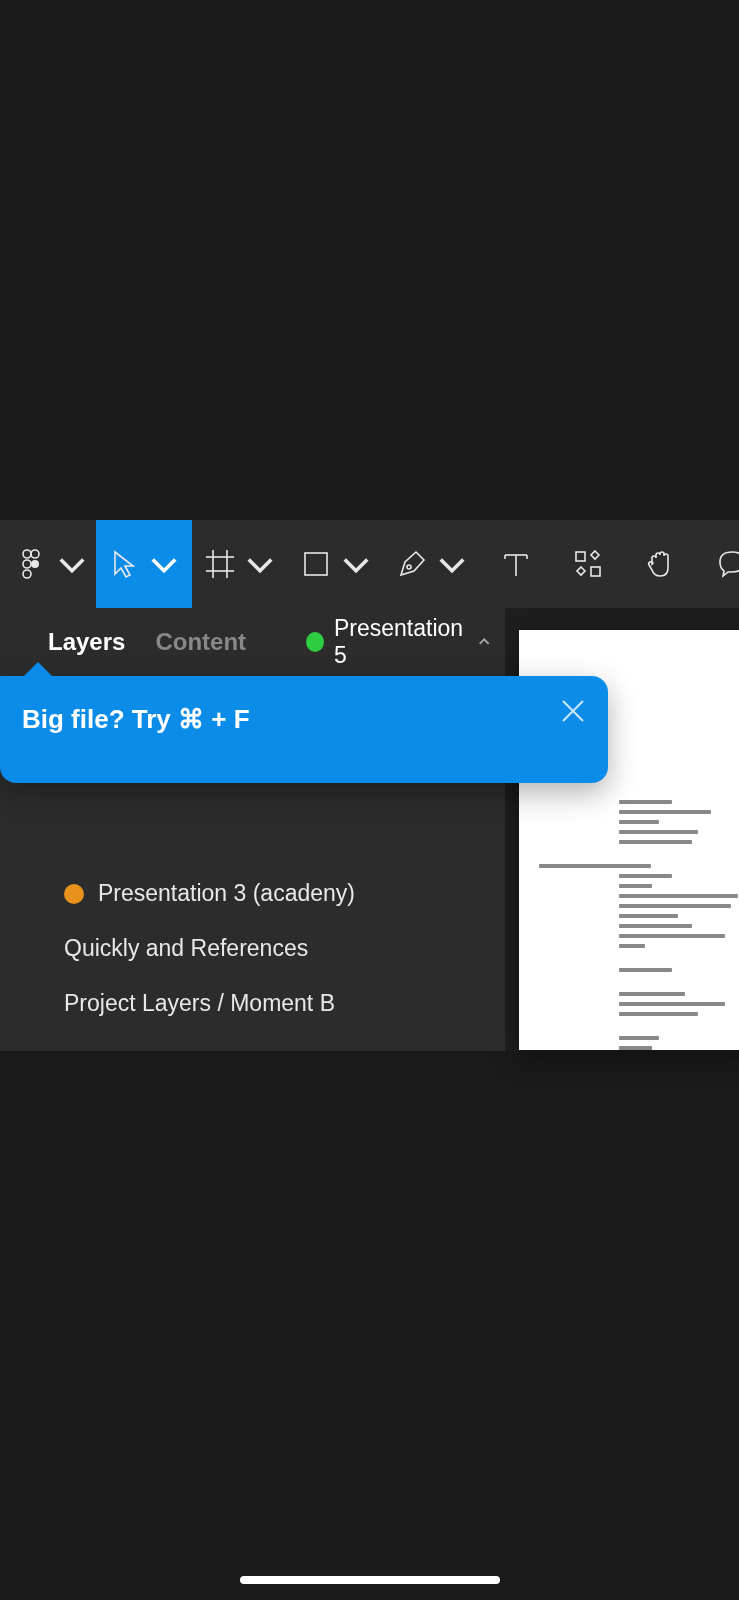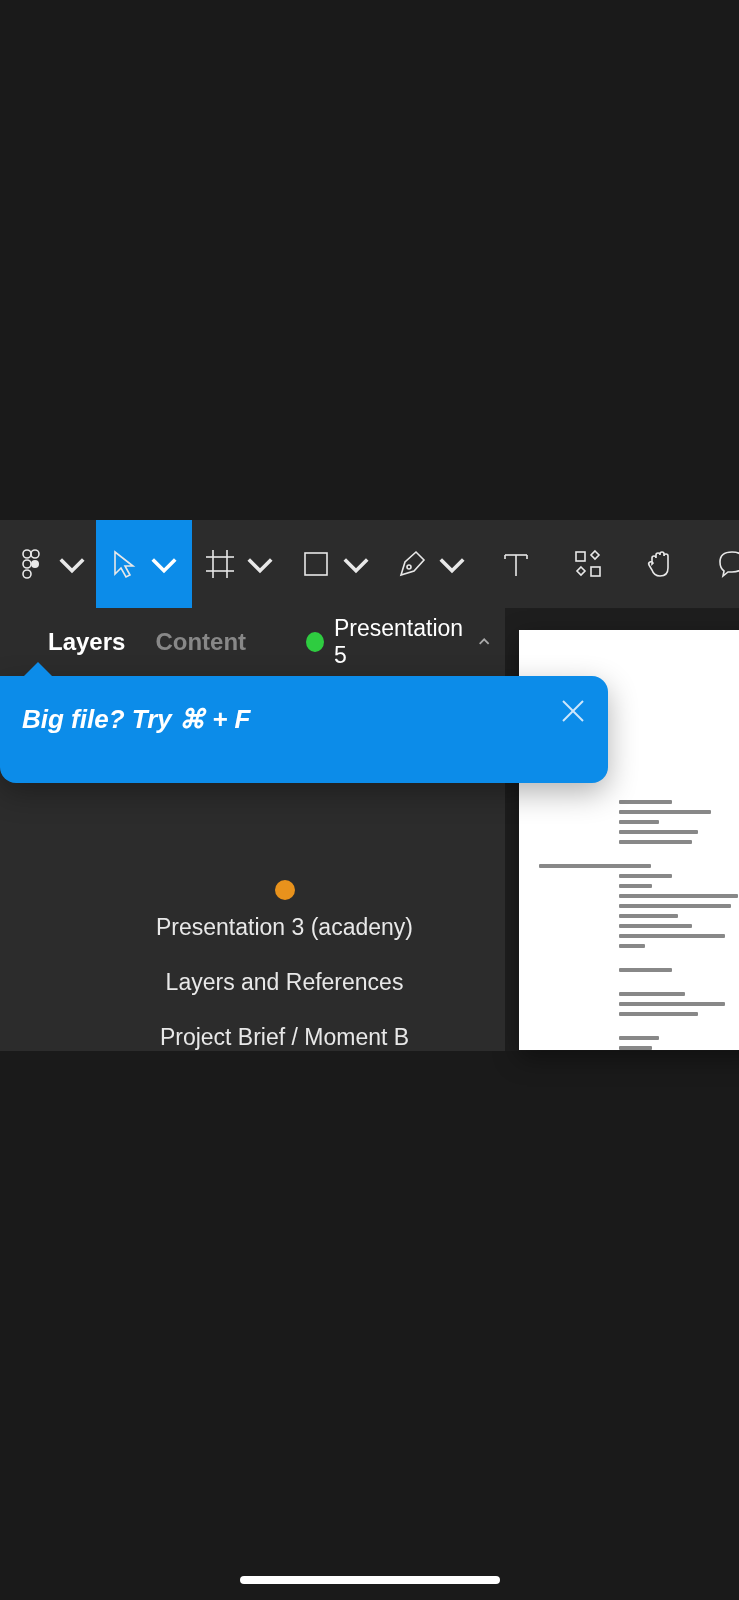--- a/index.html
+++ b/index.html
@@ -109,35 +109,33 @@
     }
     .layer-item {
       display: flex;
       align-items: center;
       gap: 14px;
       padding: 14px 0 14px 64px;
       cursor: pointer;
       font-size: 23px;
       color: #e8e8e8;
       font-weight: 400;
-      flex-direction: column;
     }
 
     .tooltip {
       position: absolute;
       top: 0;
       left: 0;
       width: 608px;
       background: #0c8ce9;
       border-radius: 0 16px 16px 16px;
       padding: 28px 30px 30px 22px;
       color: #fff;
       z-index: 10;
       box-shadow: 0 10px 30px rgba(0,0,0,0.3);
-      font-style: italic;
     }
     .tooltip-pointer {
       position: absolute;
       top: -14px;
       left: 24px;
       width: 0; height: 0;
       border-left: 14px solid transparent;
       border-right: 14px solid transparent;
       border-bottom: 14px solid #0c8ce9;
     }
@@ -352,22 +350,22 @@
           <line x1="25" y1="5" x2="5" y2="25"></line>
       </svg>
     </div>
 
     <div style="height:190px"></div>
     <div class="layer-item">
       <span class="dot orange"></span>
       <span>Presentation 3 (acadeny)</span>
     </div>
     <div class="layer-item">
-      <span>Layers and References</span>
+      <span>Quickly and References</span>
     </div>
     <div class="layer-item">
-      <span>Project Brief / Moment B</span>
+      <span>Project Layers / Moment B</span>
     </div>
   </div>
 
 </div>
 
 <div class="home-indicator"></div>
 
 </body></html>

